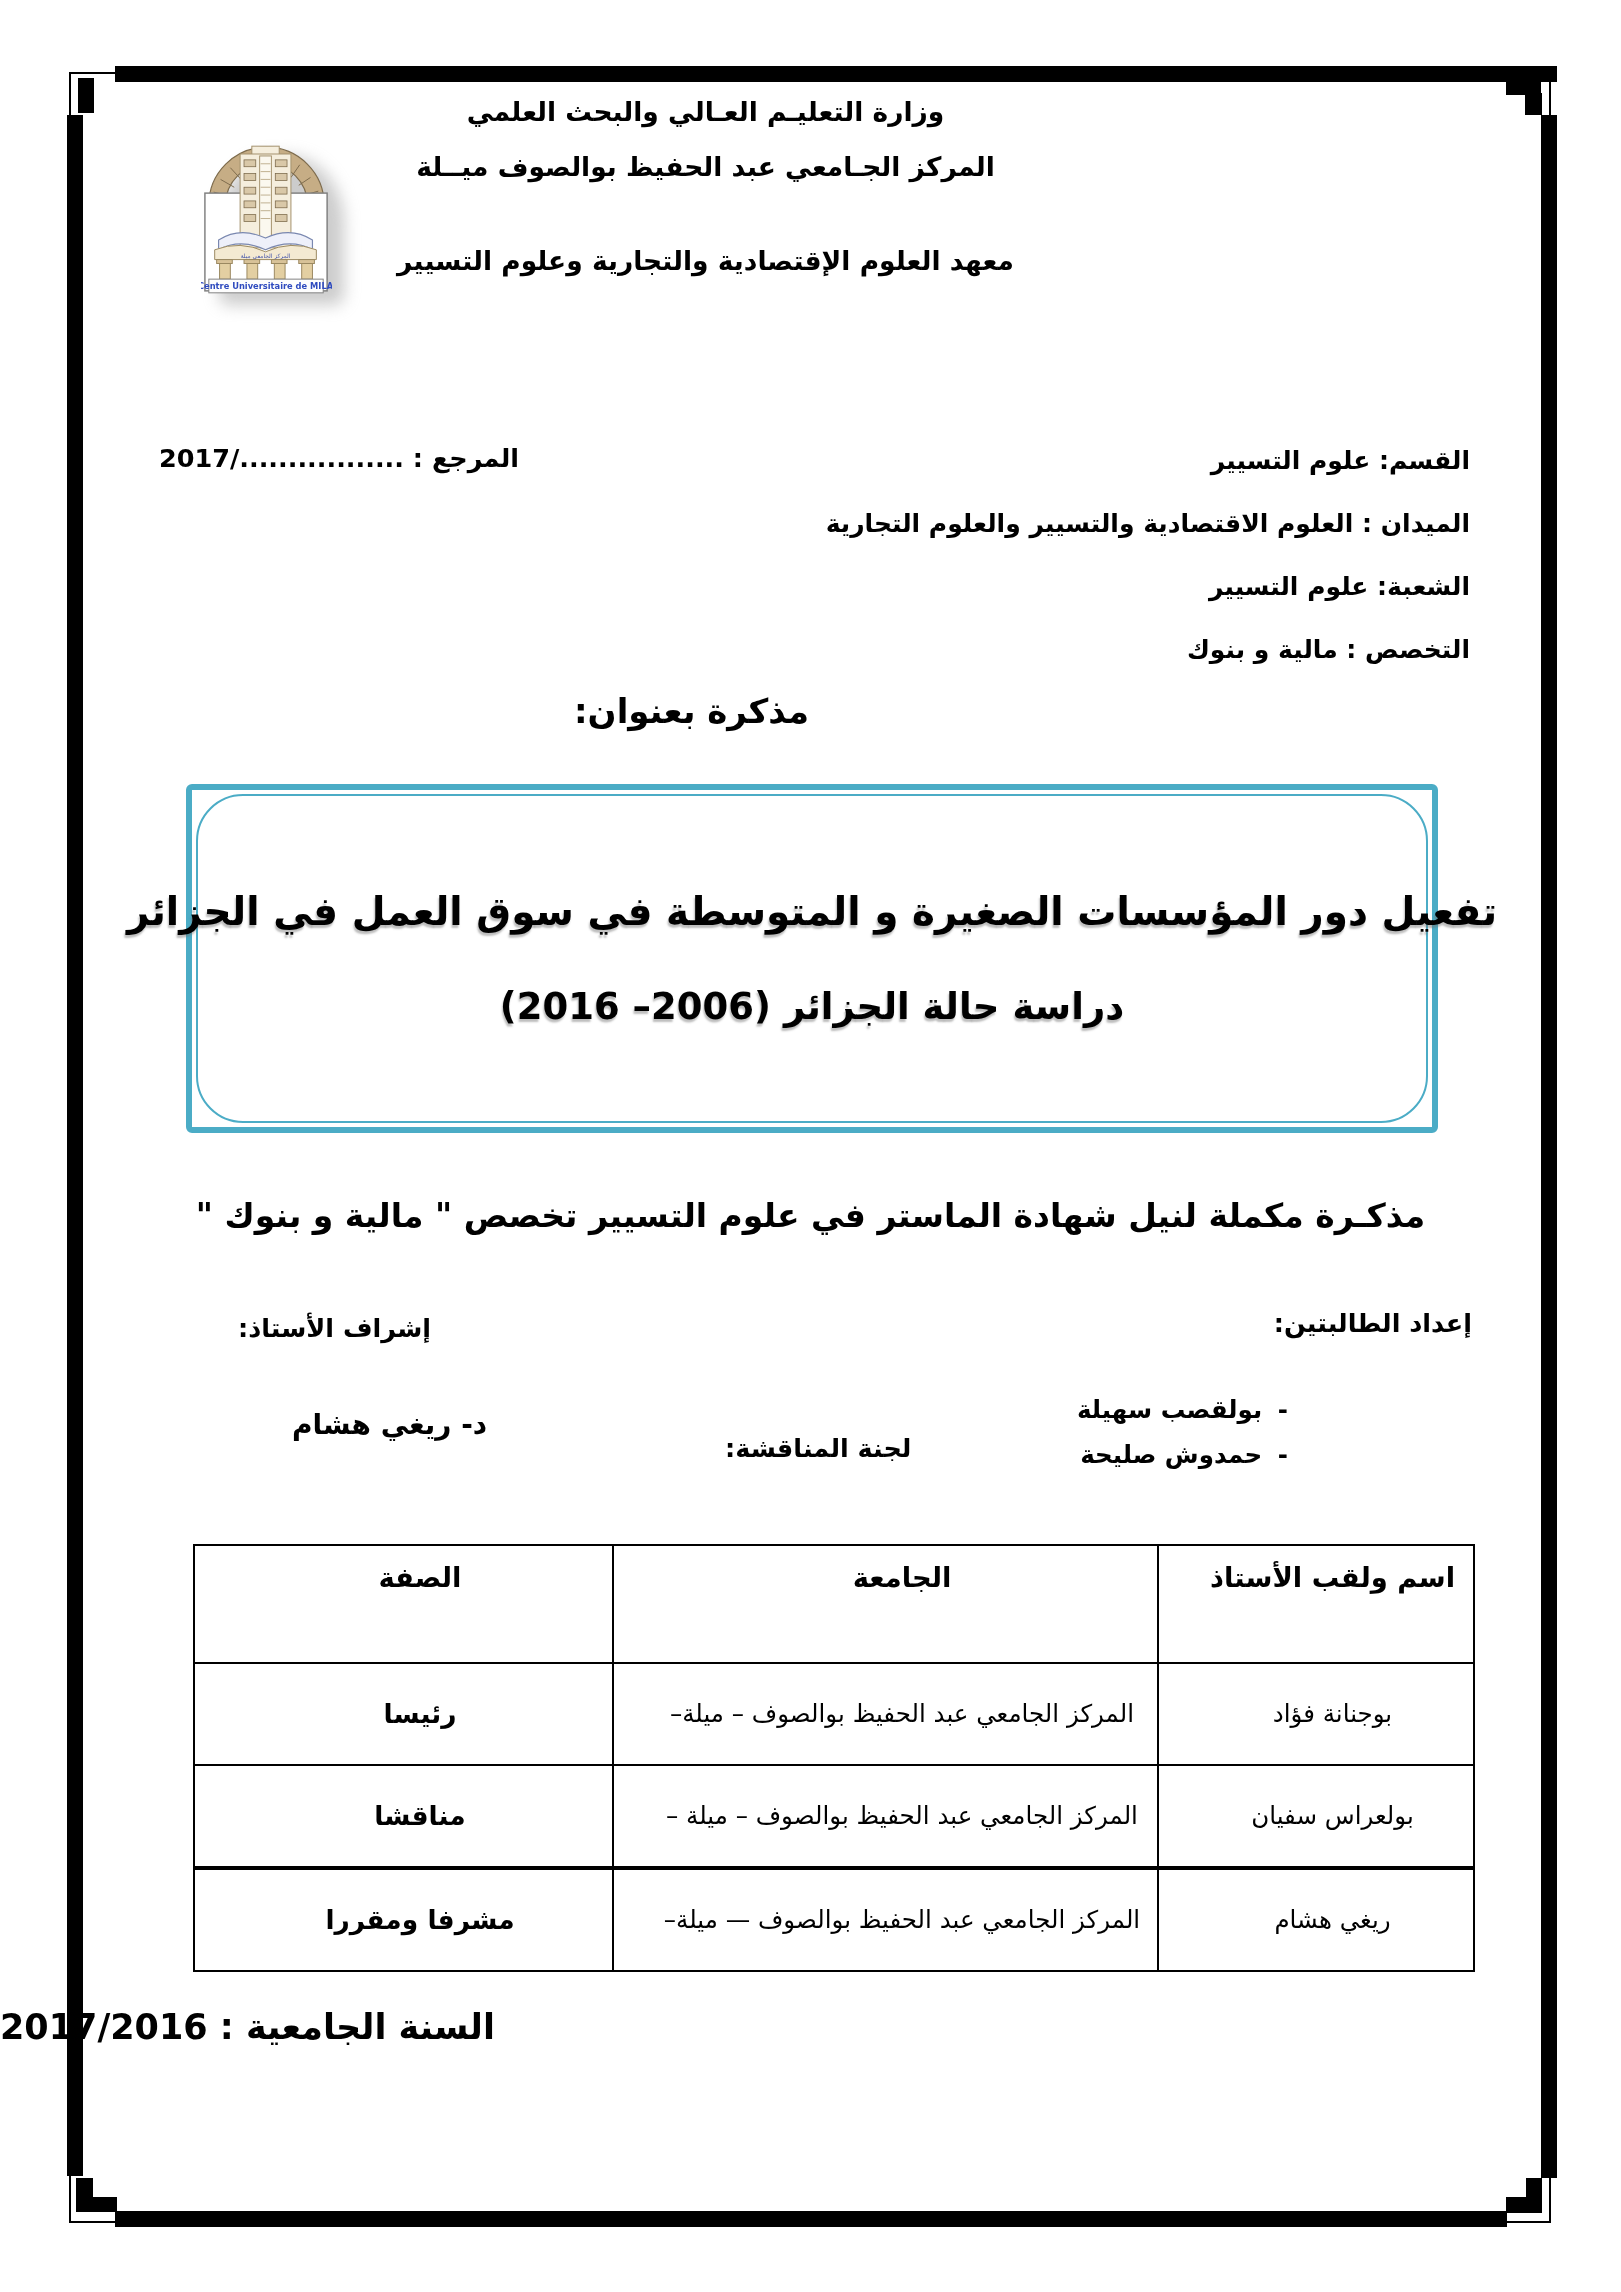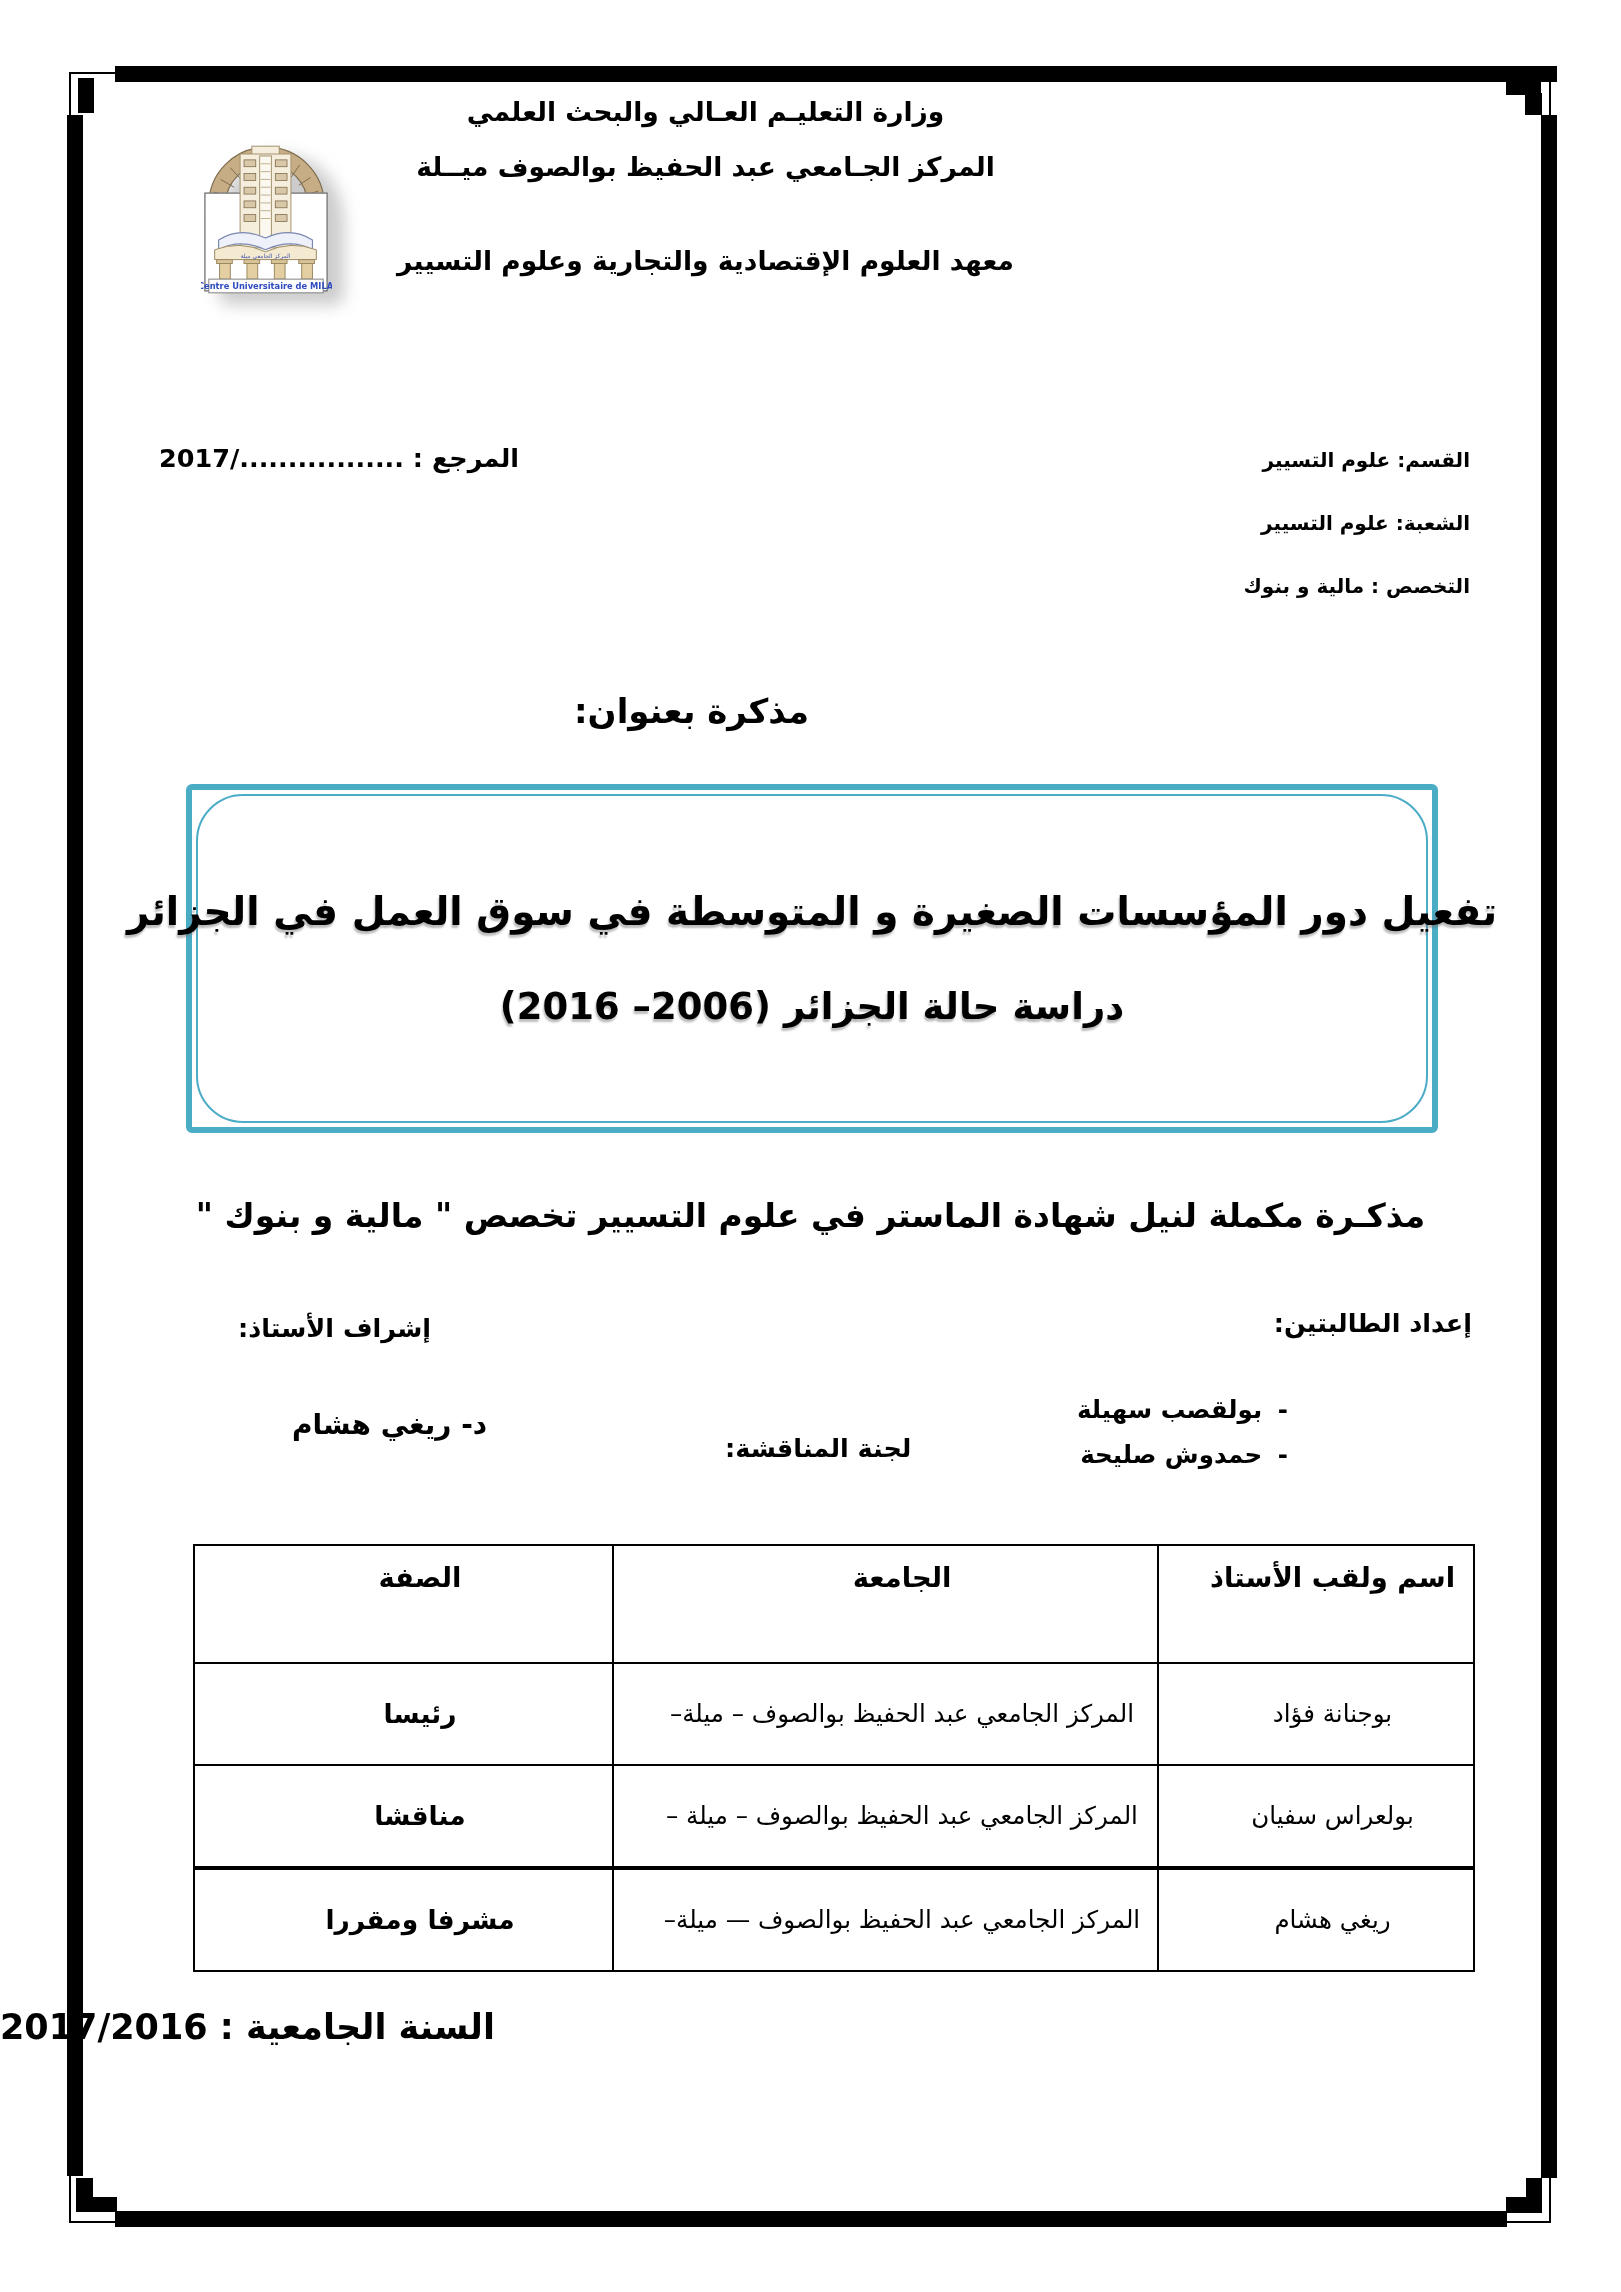--- a/index.html
+++ b/index.html
@@ -30,21 +30,21 @@
                background:#9a9a9a;opacity:.5;filter:blur(7.8px);
                border-radius:45% 45% 9.8px 9.8px;}
   .logo-svg{position:absolute;left:0;top:0;}
 
   
   .hdr{left:343px;top:96px;width:725px;}
   .hdr div{position:absolute;width:100%;text-align:center;
            font-weight:bold;font-size:26.5px;white-space:nowrap;}
   .hdr .h1{top:0;} .hdr .h2{top:55px;} .hdr .h3{top:149px;}
 
-  .info{right:151px;top:441px;font-weight:bold;font-size:20px;}
+  .info{right:151px;top:441px;font-weight:bold;font-size:25px;}
   .info div{height:63px;line-height:39px;white-space:nowrap;}
   .reference{left:147px;top:443px;width:372px;font-weight:bold;font-size:25.5px;
              text-align:right;white-space:nowrap;}
 
   .memo-label{left:0;top:691px;width:1383px;text-align:center;
               font-weight:bold;font-size:34px;}
 
   .title-box{left:186px;top:784px;width:1252px;height:349px;
              border:6.9px solid #4BACC6;border-radius:6px;box-sizing:border-box;}
   .title-inner{position:absolute;left:3.9px;top:3.9px;right:3.9px;bottom:3.9px;
@@ -165,20 +165,21 @@
 </div>
 
 <div class="abs hdr">
   <div class="h1 ar">وزارة التعليـم العـالي والبحث العلمي</div>
   <div class="h2 ar">المركز الجـامعي عبد الحفيظ بوالصوف ميــلة</div>
   <div class="h3 ar">معهد العلوم الإقتصادية والتجارية وعلوم التسيير</div>
 </div>
 
 <div class="abs info ar">
   <div>القسم: علوم التسيير</div>
+  <div>الميدان : العلوم الاقتصادية والتسيير والعلوم التجارية</div>
   <div>الشعبة: علوم التسيير</div>
   <div>التخصص : مالية و بنوك</div>
 </div>
 
 <div class="abs reference ar">المرجع : ................./2017</div>
 
 <div class="abs memo-label ar">مذكرة بعنوان:</div>
 
 <div class="abs title-box">
   <div class="title-inner">

